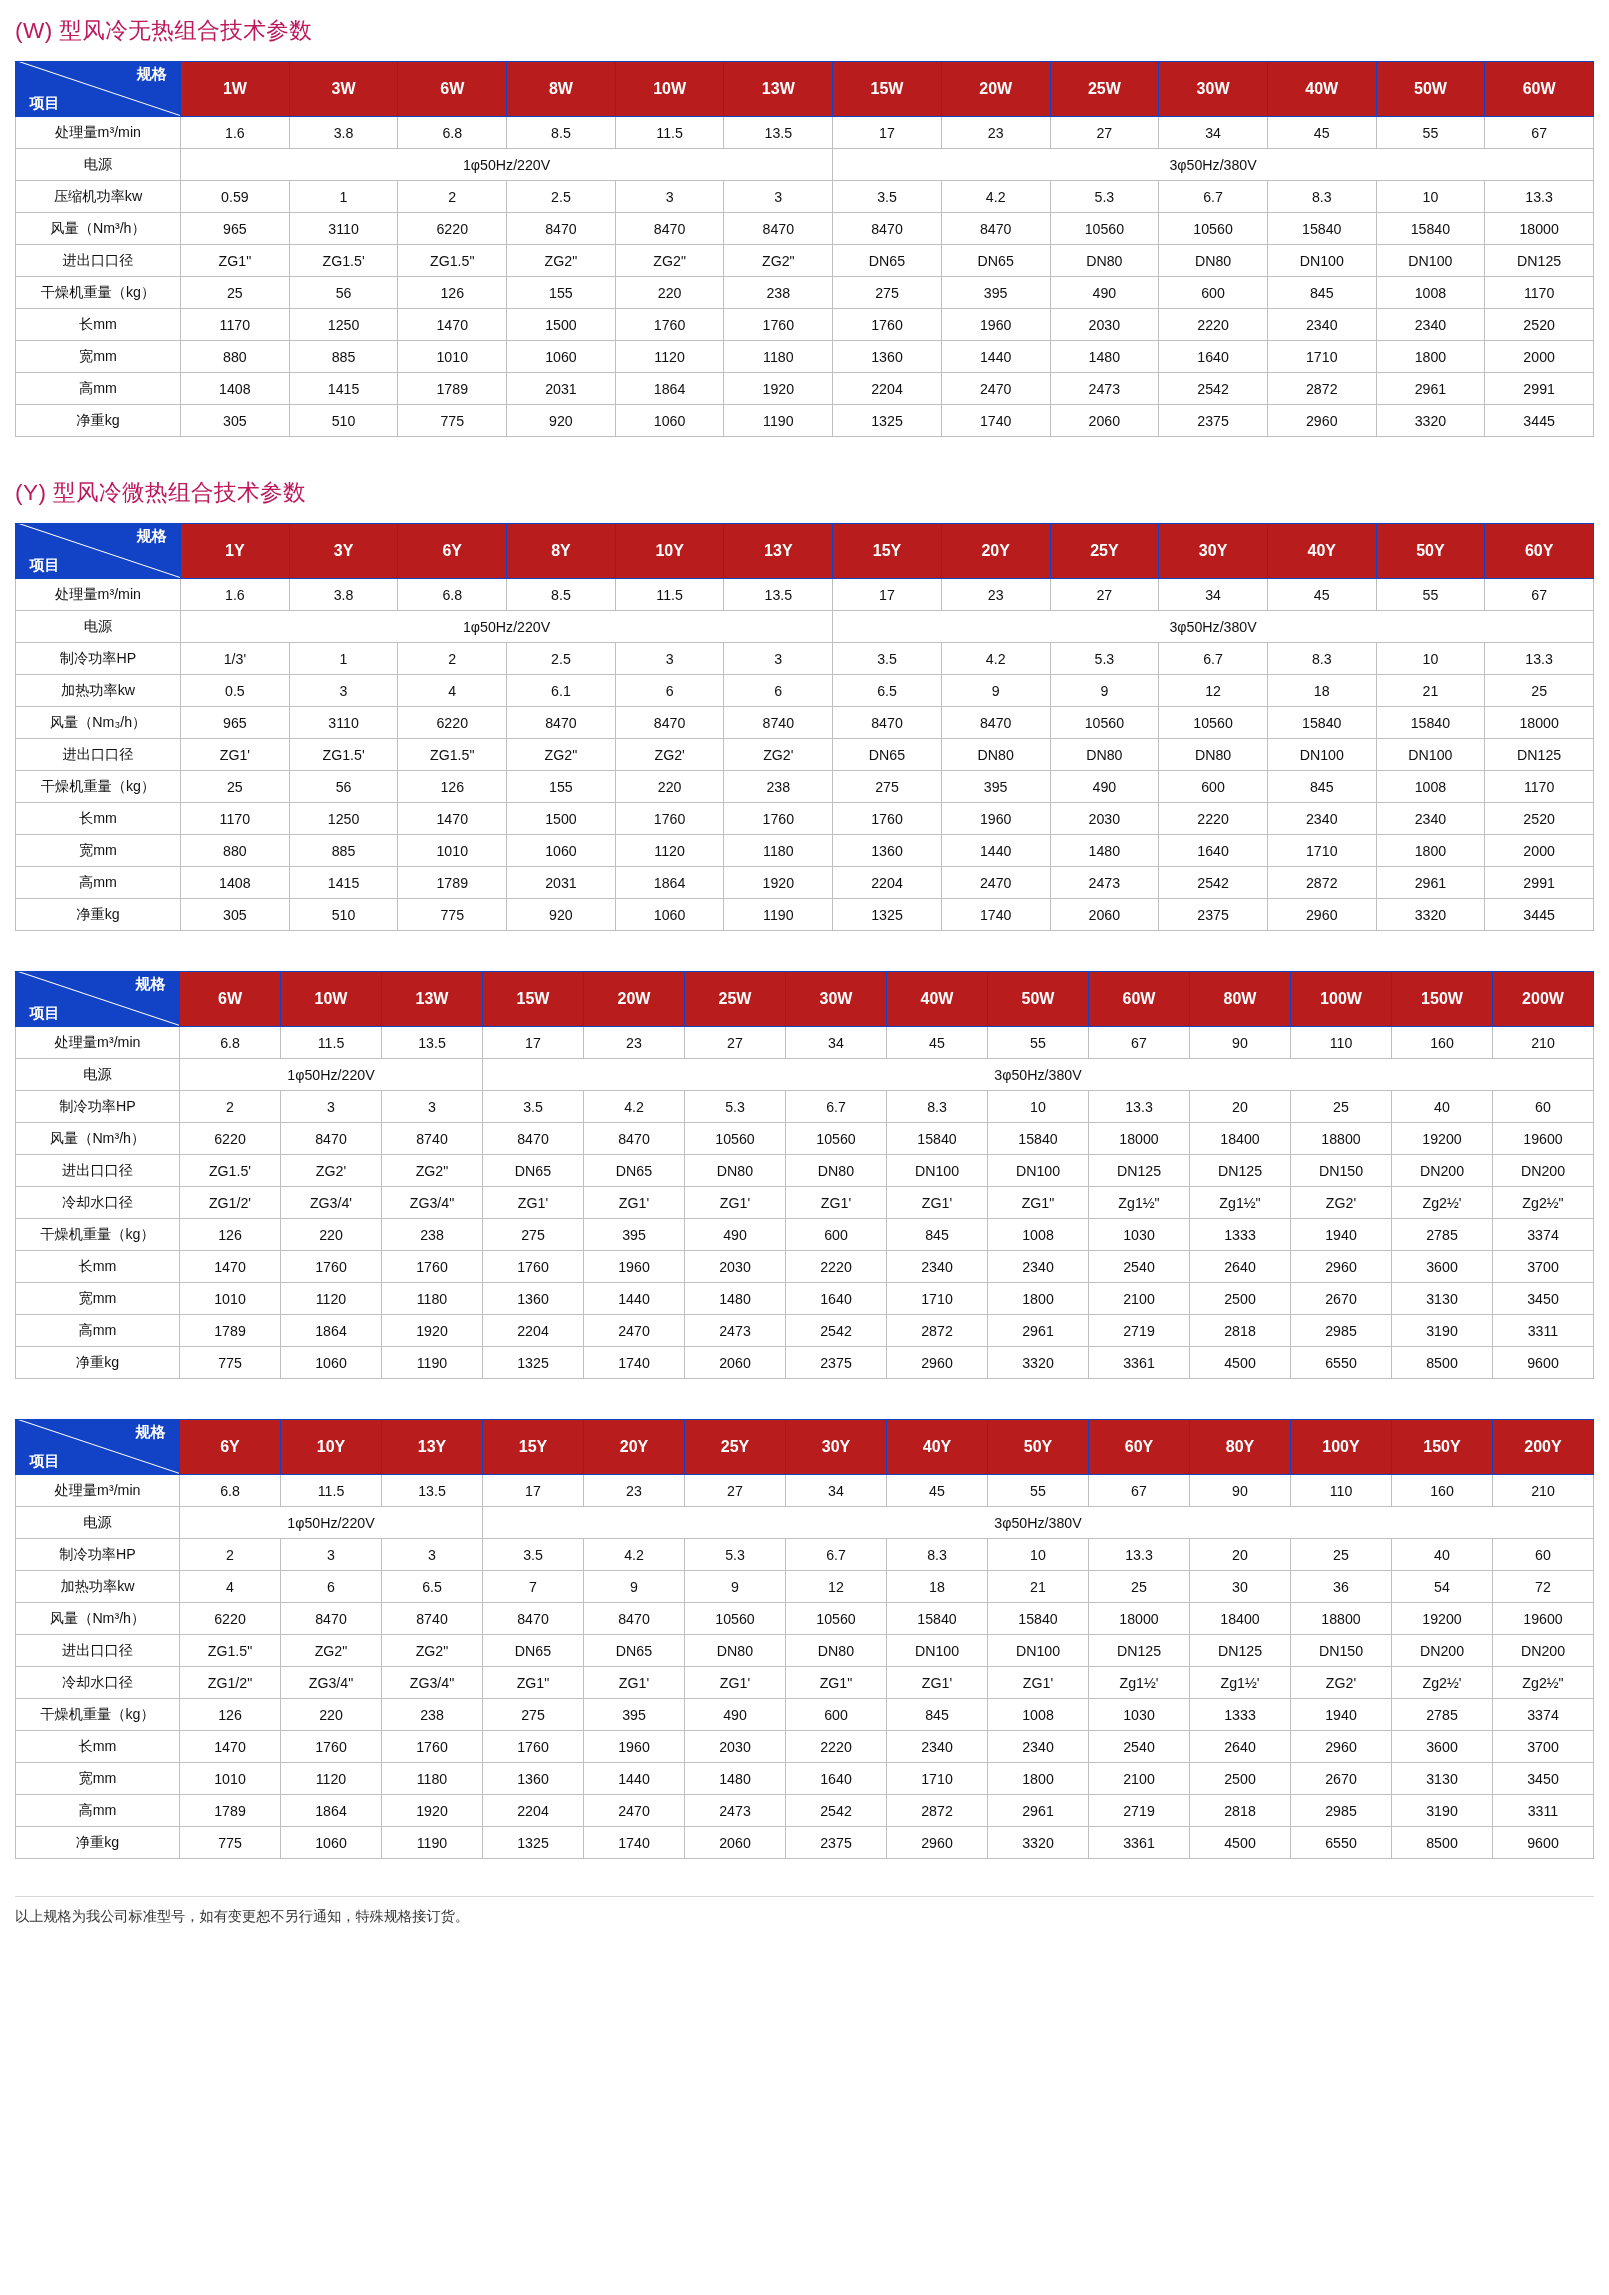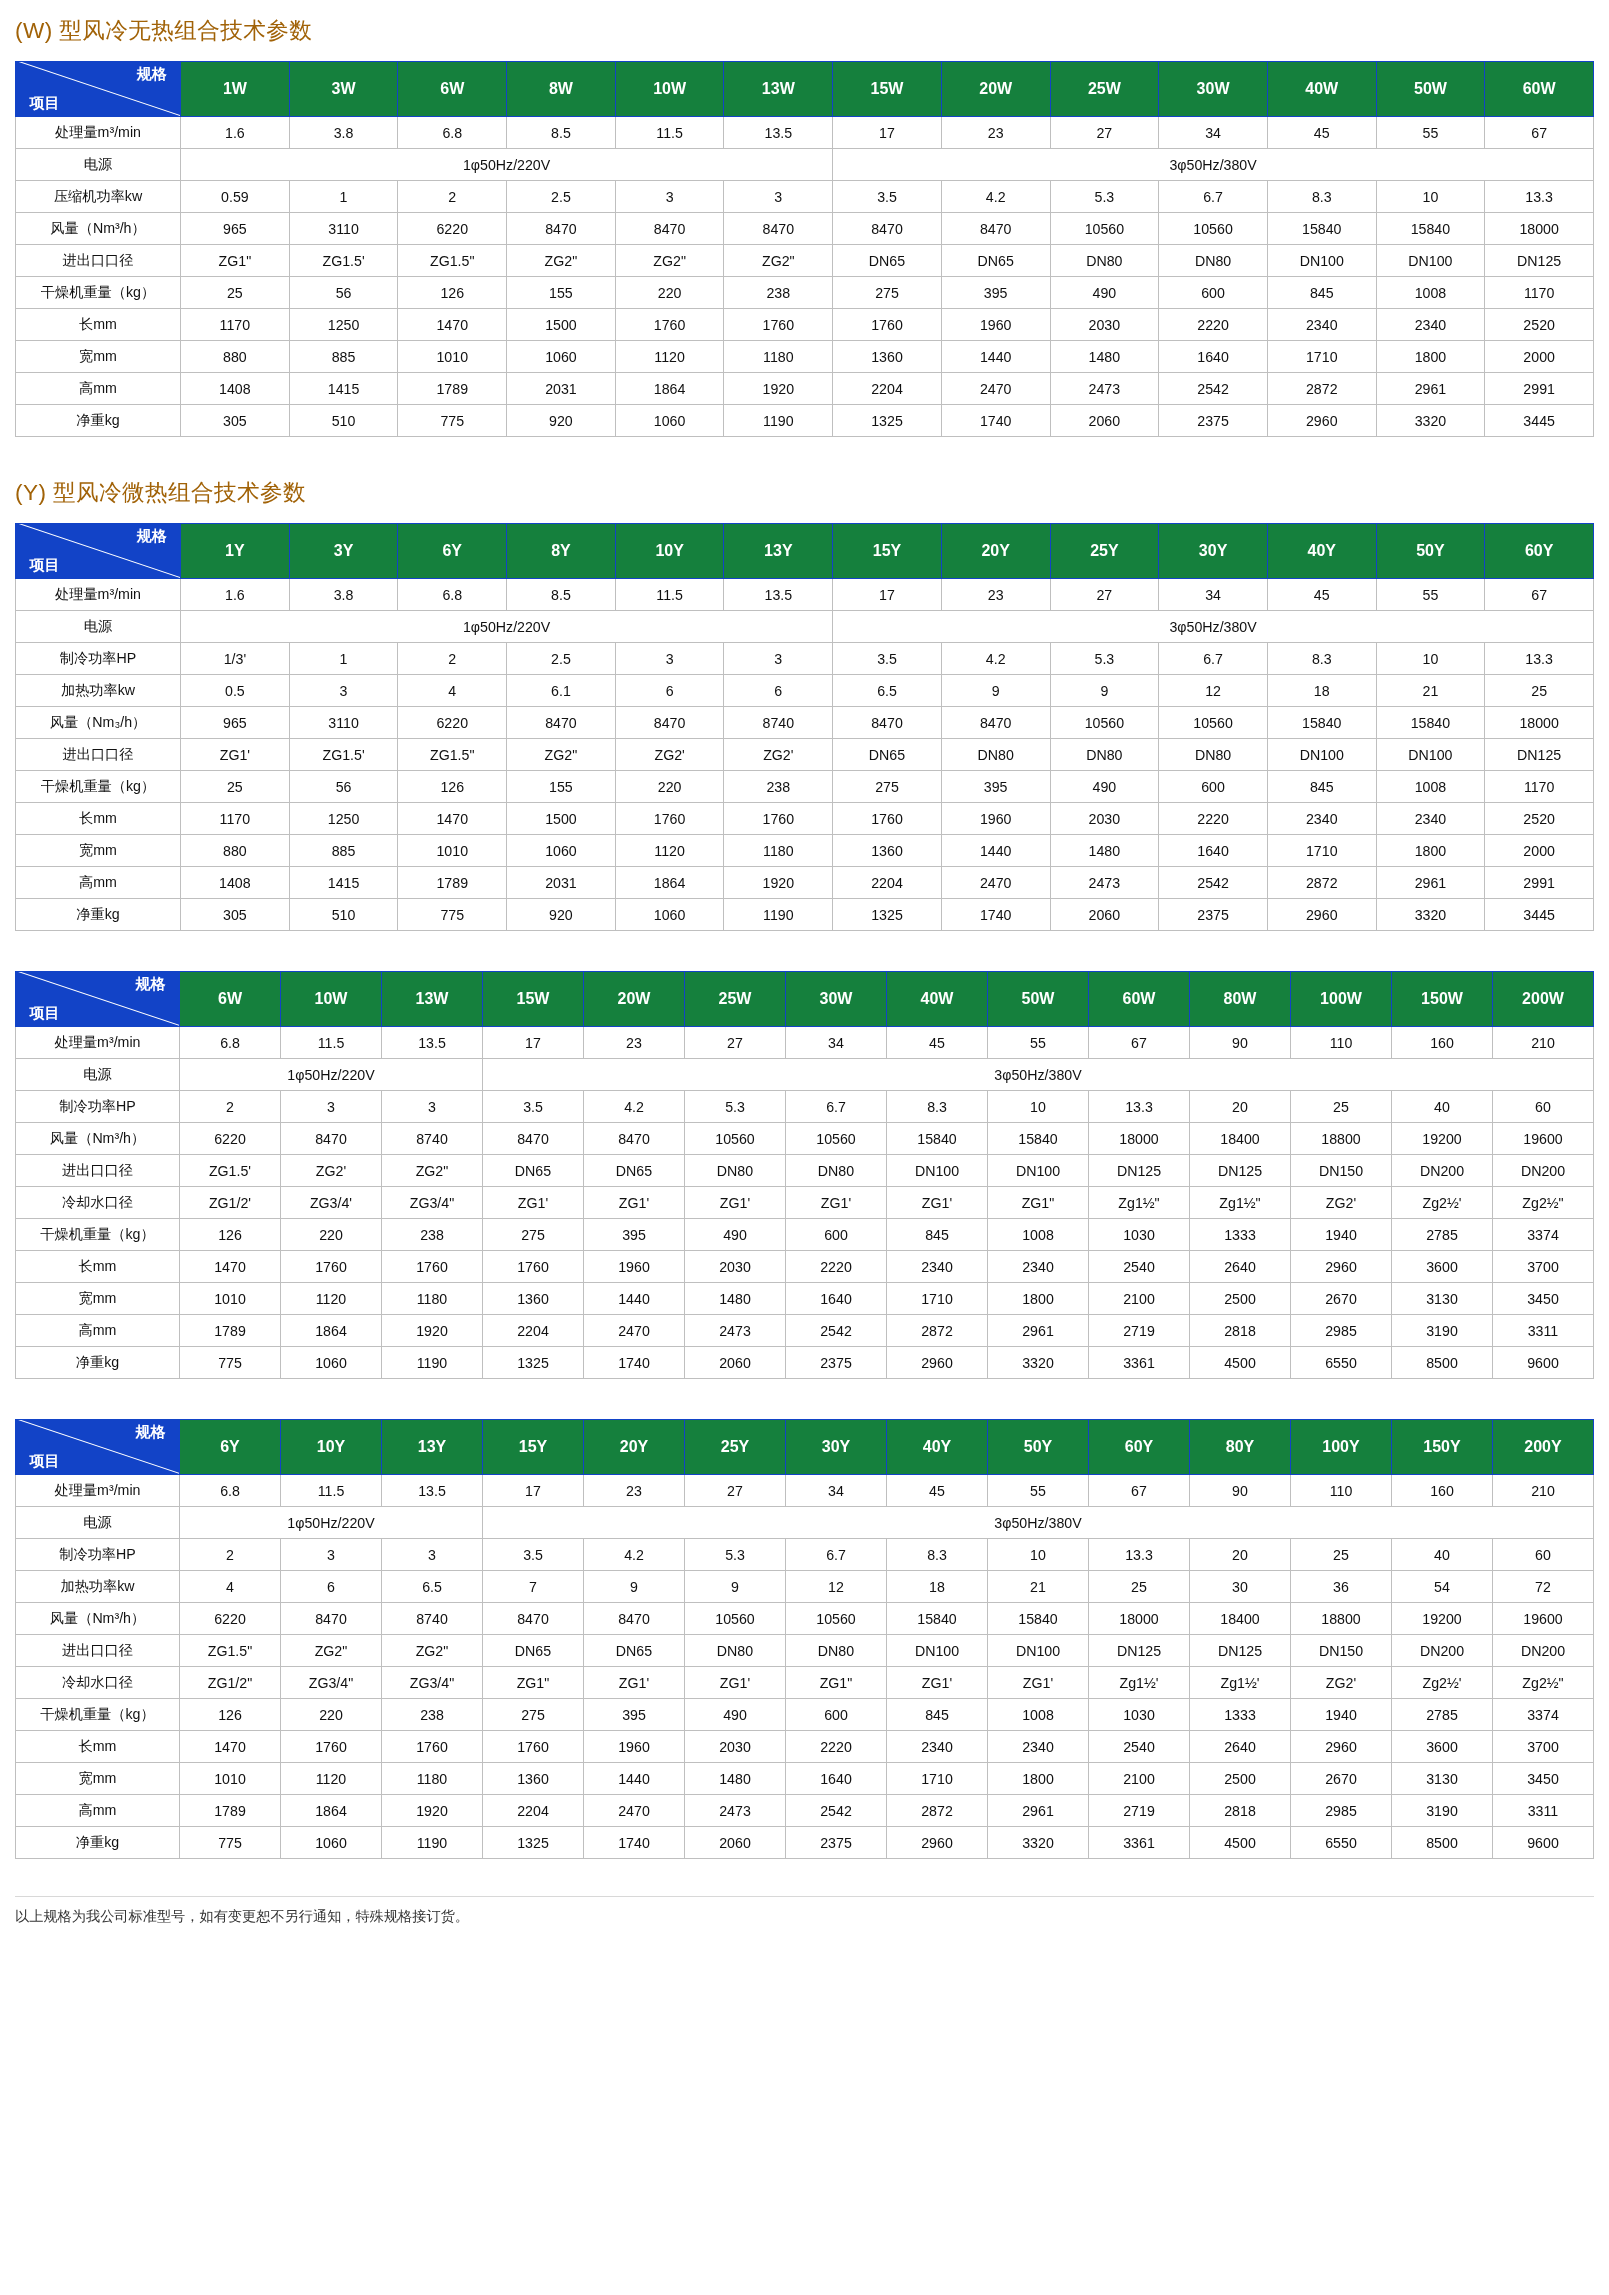--- a/index.html
+++ b/index.html
@@ -18,21 +18,21 @@
     padding: 15px 0 25px 0;
     position: relative;
   }
   .section {
     margin: 0 0 0 0;
     padding: 0 0 0 0;
   }
   .section-title {
     font-size: 22.6px;
     font-weight: 400;
-    color: #a16207;
+    color: #be185d;
     margin: 0 0 15px 15px;
     letter-spacing: 0.4px;
   }
   .section + .section { margin-top: 40px; }
 
   table.spec {
     border-collapse: collapse;
     margin-left: 15px;
     width: 1579px;
     table-layout: fixed;
@@ -42,21 +42,21 @@
     text-align: center;
     vertical-align: middle;
     font-size: 14.2px;
     font-weight: 400;
     height: 32px;
     padding: 0.8px 1.7px;
     white-space: nowrap;
     overflow: hidden;
   }
   table.spec thead th {
-    background: #15803d;
+    background: #b91c1c;
     color: #ffffff;
     border: 0.8px solid #1243c7;
     font-weight: bold;
     font-size: 16px;
     height: 55px;
   }
   table.spec thead th.corner {
     position: relative;
     padding: 0;
     width: 164px;

